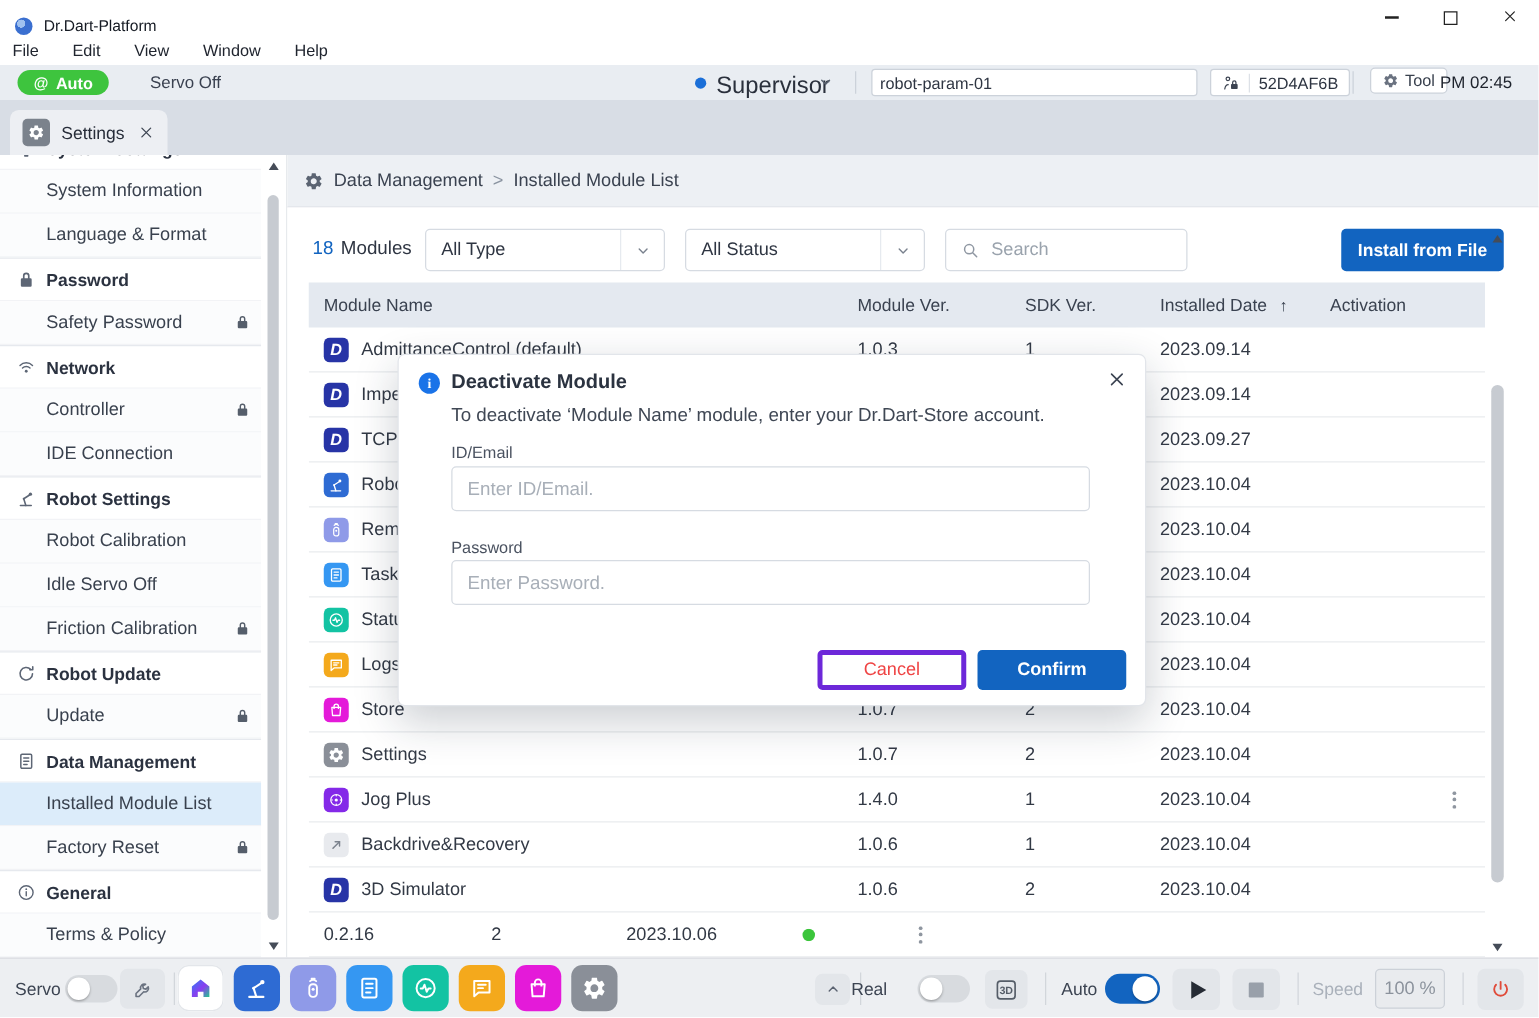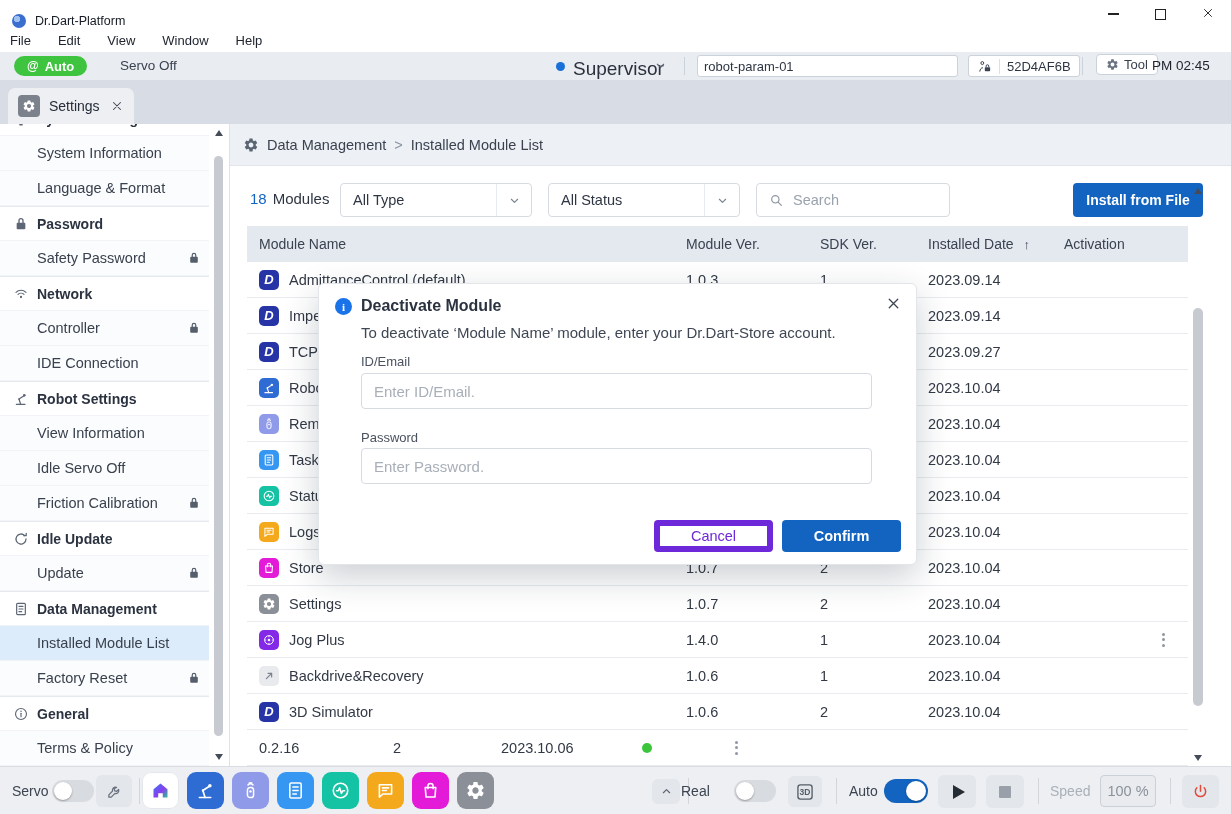--- a/index.html
+++ b/index.html
@@ -80,21 +80,21 @@
   
   .modal{position:absolute;left:318px;top:283px;width:597px;height:280px;background:#fff;border:1px solid #e2e5ea;border-radius:6px;box-shadow:0 12px 34px rgba(25,35,55,.22);z-index:40;}
   .m-info{position:absolute;left:16px;top:14px;width:17px;height:17px;border-radius:50%;background:#1a73e8;color:#fff;font-size:11px;font-weight:bold;display:flex;align-items:center;justify-content:center;font-family:"Liberation Serif",serif;}
   .m-title{position:absolute;left:42px;top:13px;font-size:16px;font-weight:bold;color:#2b3340;}
   .m-close{position:absolute;right:14px;top:11px;display:flex;}
   .m-msg{position:absolute;left:42px;top:40px;font-size:15px;color:#3f4754;}
   .m-label{position:absolute;left:42px;font-size:13px;color:#4a5260;}
   .m-input{position:absolute;left:42px;width:511px;height:36px;border:1px solid #d6dbe2;border-radius:4px;box-sizing:border-box;padding:0 12px;font-family:"Liberation Sans",sans-serif;font-size:15px;color:#2e3542;}
   .m-input::placeholder{color:#a8afb8;}
   .m-btn{position:absolute;top:236px;width:119px;height:32px;border-radius:4px;font-size:14.5px;font-family:"Liberation Sans",sans-serif;}
-  .m-cancel{left:335px;background:#fff;border:6px solid #6d28d9;color:#6d28d9;}
+  .m-cancel{left:335px;background:#fff;border:4px solid #6d28d9;color:#ef4444;}
   .m-confirm{left:463px;border:0;color:#fff;font-weight:bold;}
   
   .statusbar{position:absolute;left:0;bottom:0;right:0;height:48px;background:#edeff2;border-top:1px solid #d9dce1;box-sizing:border-box;}
   .sb-label{position:absolute;font-size:14px;color:#3c4452;}
   .toggle{position:absolute;border-radius:13px;background:#d8dbdf;}
   .toggle .knob{position:absolute;top:2px;left:2px;background:#fff;border-radius:50%;box-shadow:0 1px 2px rgba(0,0,0,.3);}
   .toggle.on .knob{left:auto;right:2px;}
   .sbtn{position:absolute;background:#e3e6ea;border-radius:6px;display:flex;align-items:center;justify-content:center;border:0;}
   .vdiv{position:absolute;width:1px;height:26px;top:11px;background:#d2d6db;}
   .dock{position:absolute;left:142px;top:5px;display:flex;gap:8px;}
@@ -247,41 +247,41 @@
                 <path d="M5 20h13"></path>
                 <path d="M11.5 20l-2.5-8 7-4.5"></path>
                 <circle cx="17" cy="6.5" r="2" fill="#5d6675" stroke="none"></circle>
                 <circle cx="9" cy="12" r="1.3" fill="#5d6675" stroke="none"></circle>
               </g>
             </svg>
           </span>
           <span>Robot Settings</span>
         </div>
         <div class="srow sub">
-          <span>View Information</span>
+          <span>Robot Calibration</span>
         </div>
         <div class="srow sub">
           <span>Idle Servo Off</span>
         </div>
         <div class="srow sub">
           <span>Friction Calibration</span>
           <span class="lock"><svg width="14" height="14" viewBox="0 0 24 24" xmlns="http://www.w3.org/2000/svg">
               <path fill="#555e6b" d="M12 3a4 4 0 0 0-4 4v3H7a1.5 1.5 0 0 0-1.5 1.5v7A1.5 1.5 0 0 0 7 20h10a1.5 1.5 0 0 0 1.5-1.5v-7A1.5 1.5 0 0 0 17 10h-1V7a4 4 0 0 0-4-4zm-2 7V7a2 2 0 1 1 4 0v3h-4z"></path>
             </svg></span>
         </div>
         <div class="srow cat">
           <span class="cicon">
             <svg width="16" height="16" viewBox="0 0 24 24" xmlns="http://www.w3.org/2000/svg">
               <g fill="none" stroke="#5d6675" stroke-width="1.9" stroke-linecap="round" stroke-linejoin="round">
                 <path d="M19.5 12a7.5 7.5 0 1 1-2.2-5.3"></path>
                 <path d="M19.8 3.5v3.6h-3.6"></path>
               </g>
             </svg>
           </span>
-          <span>Idle Update</span>
+          <span>Robot Update</span>
         </div>
         <div class="srow sub">
           <span>Update</span>
           <span class="lock"><svg width="14" height="14" viewBox="0 0 24 24" xmlns="http://www.w3.org/2000/svg">
               <path fill="#555e6b" d="M12 3a4 4 0 0 0-4 4v3H7a1.5 1.5 0 0 0-1.5 1.5v7A1.5 1.5 0 0 0 7 20h10a1.5 1.5 0 0 0 1.5-1.5v-7A1.5 1.5 0 0 0 17 10h-1V7a4 4 0 0 0-4-4zm-2 7V7a2 2 0 1 1 4 0v3h-4z"></path>
             </svg></span>
         </div>
         <div class="srow cat">
           <span class="cicon">
             <svg width="16" height="16" viewBox="0 0 24 24" xmlns="http://www.w3.org/2000/svg">

